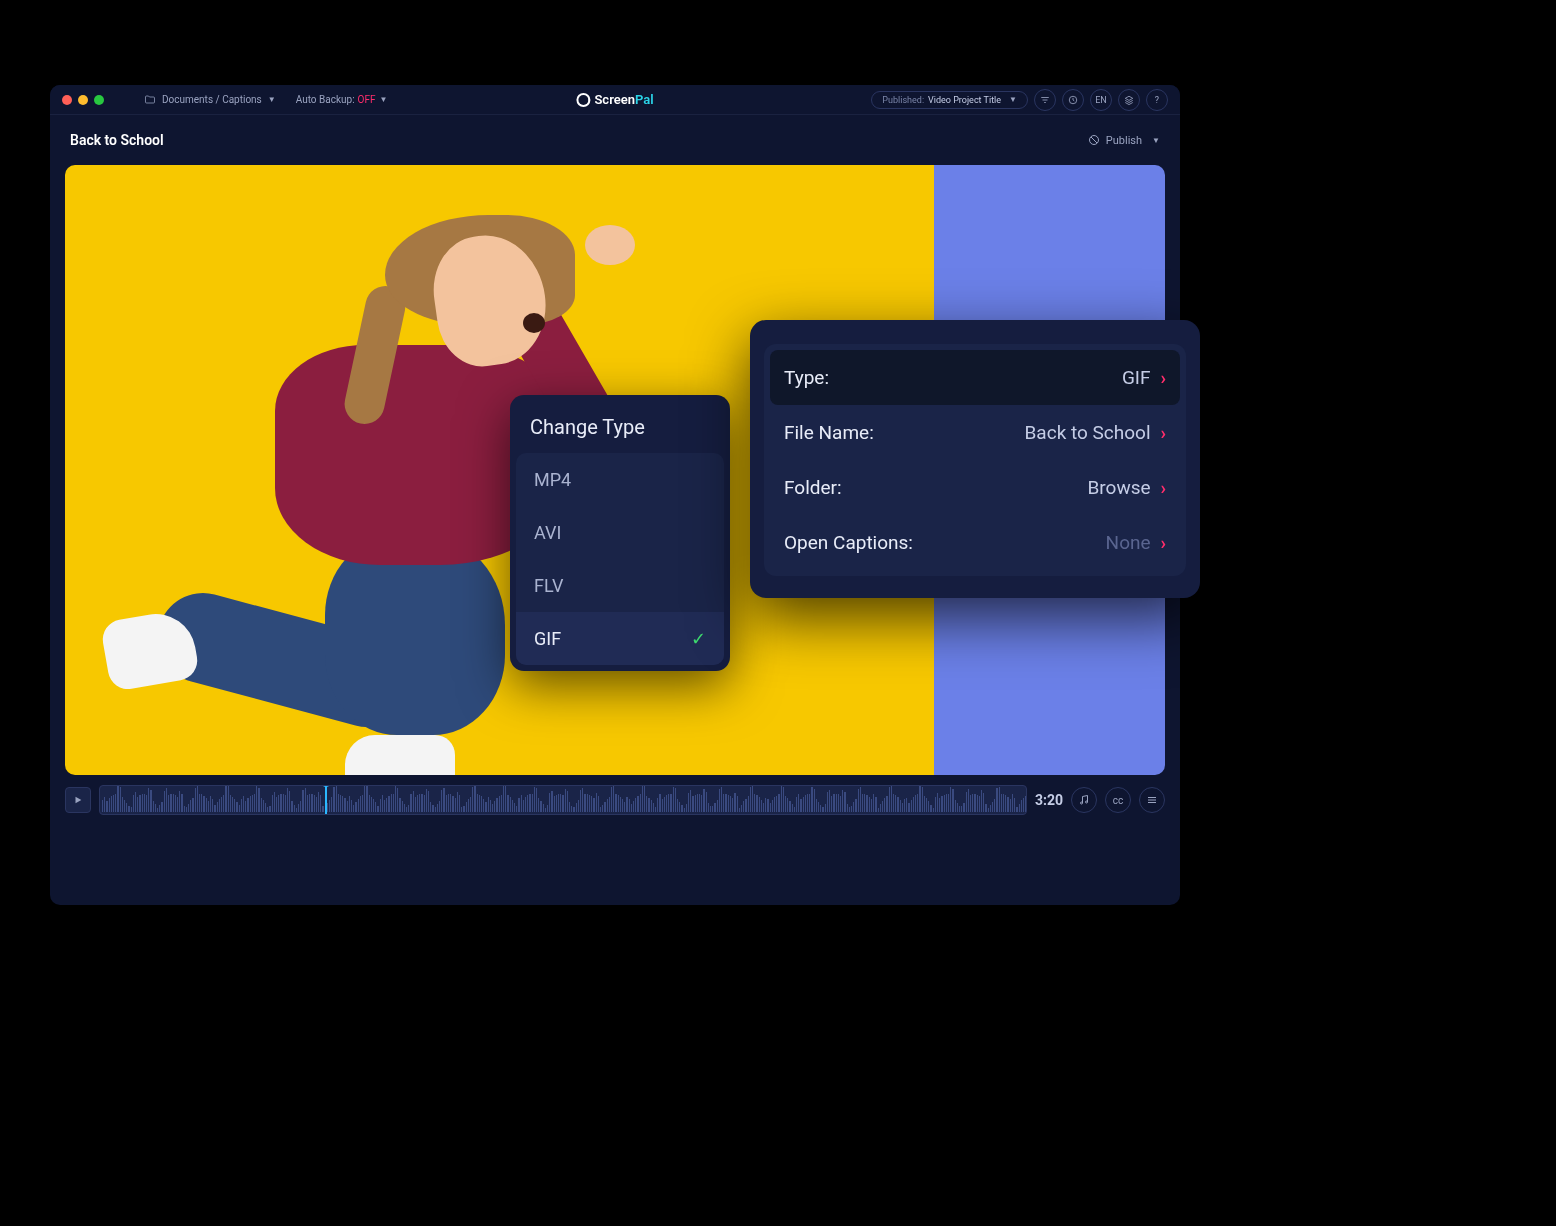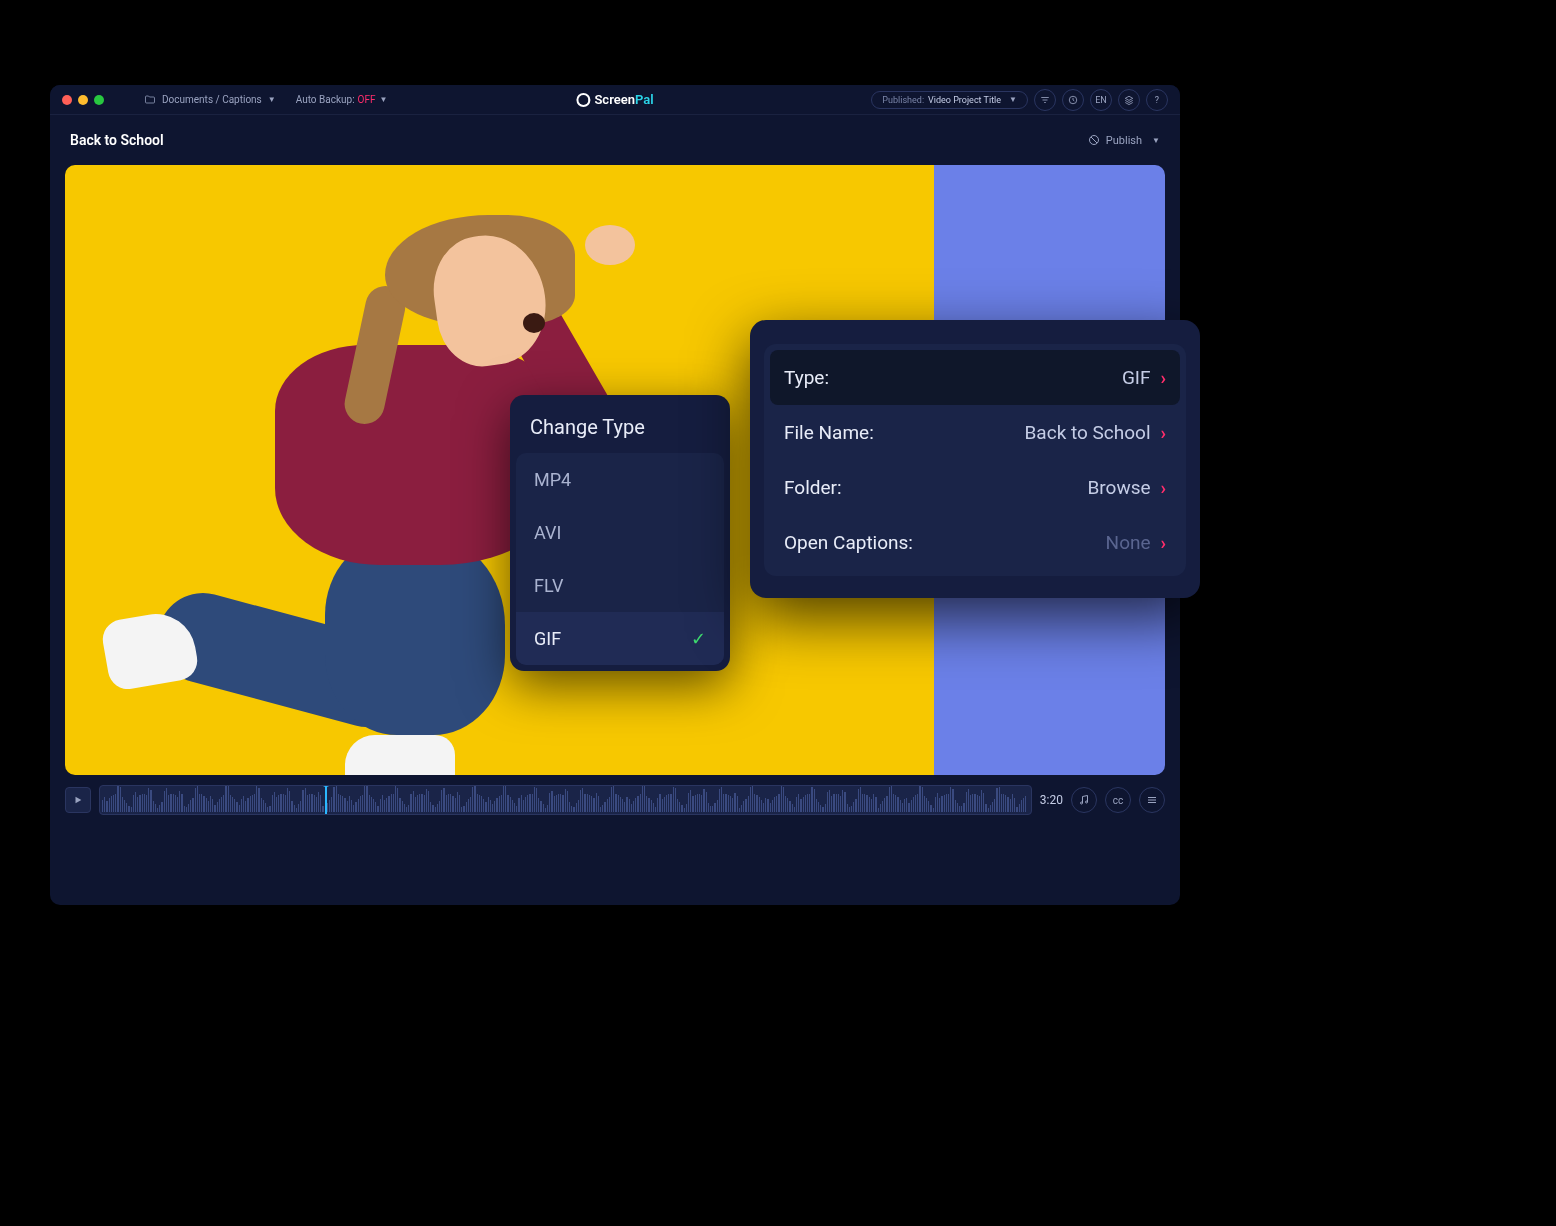--- a/index.html
+++ b/index.html
@@ -90,21 +90,21 @@
     padding: 6px 15px;
     gap: 8px;
   }
   .play-btn { width: 26px; height: 26px; background: #1a2448; border: 1px solid #2a3560; border-radius: 4px; display: flex; align-items: center; justify-content: center; color: #9aa3c0; cursor: pointer; }
   .play-btn svg { width: 10px; height: 10px; fill: #9aa3c0; }
   .track { flex: 1; height: 30px; background: #1a2448; border: 1px solid #2a3560; border-radius: 4px; position: relative; overflow: hidden; }
   .wave { position: absolute; inset: 0; display: flex; align-items: flex-end; gap: 1px; padding: 2px; }
   .wave span { width: 2px; background: #3a4a80; }
   .playhead { position: absolute; left: 225px; top: -4px; width: 2px; height: 38px; background: #2bb8ff; }
   .playhead::before { content:""; position: absolute; top: -5px; left: -4px; width: 10px; height: 10px; background: #2bb8ff; border-radius: 50%; }
-  .duration { color: #c5cde6; font-size: 12px; font-weight: 400; }
+  .duration { color: #c5cde6; font-size: 14px; font-weight: 700; }
   .round-btn { width: 26px; height: 26px; border: 1px solid #2a3560; border-radius: 50%; display: flex; align-items: center; justify-content: center; color: #9aa3c0; font-size: 10px; cursor: pointer; }
 
   
   .popup-changetype {
     position: absolute;
     top: 395px;
     left: 510px;
     width: 220px;
     background: #151d3f;
     border-radius: 14px;

